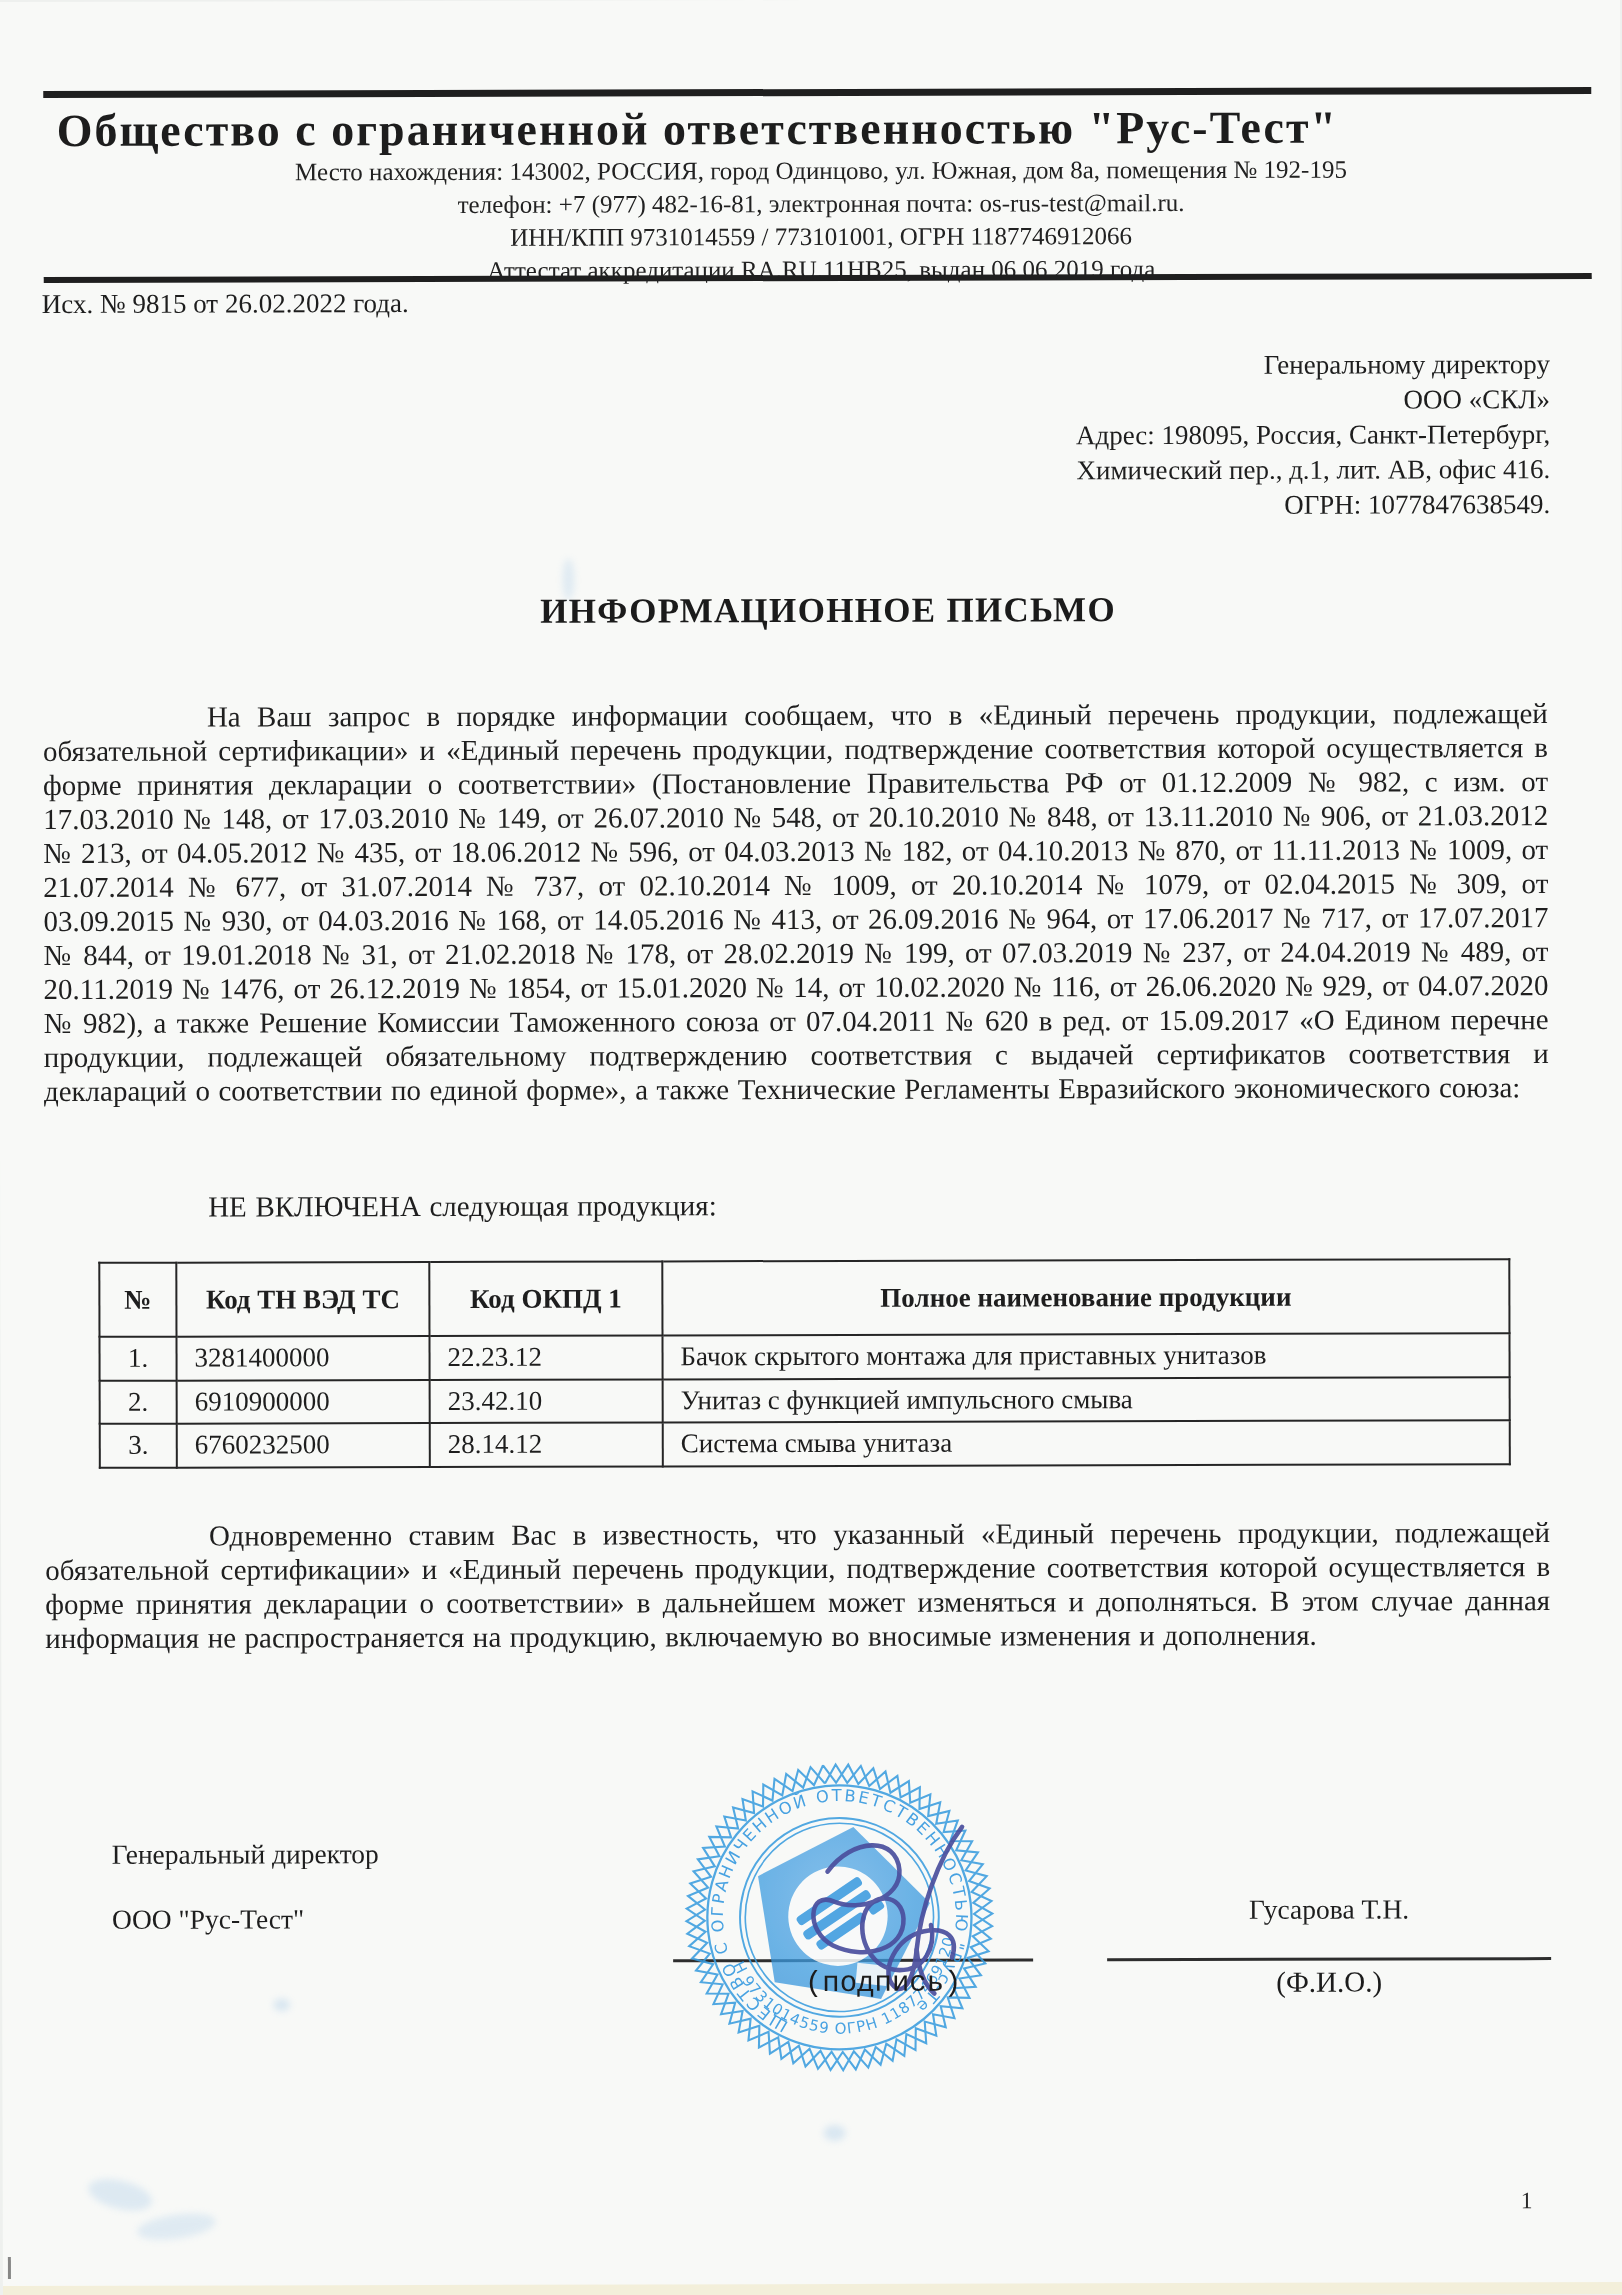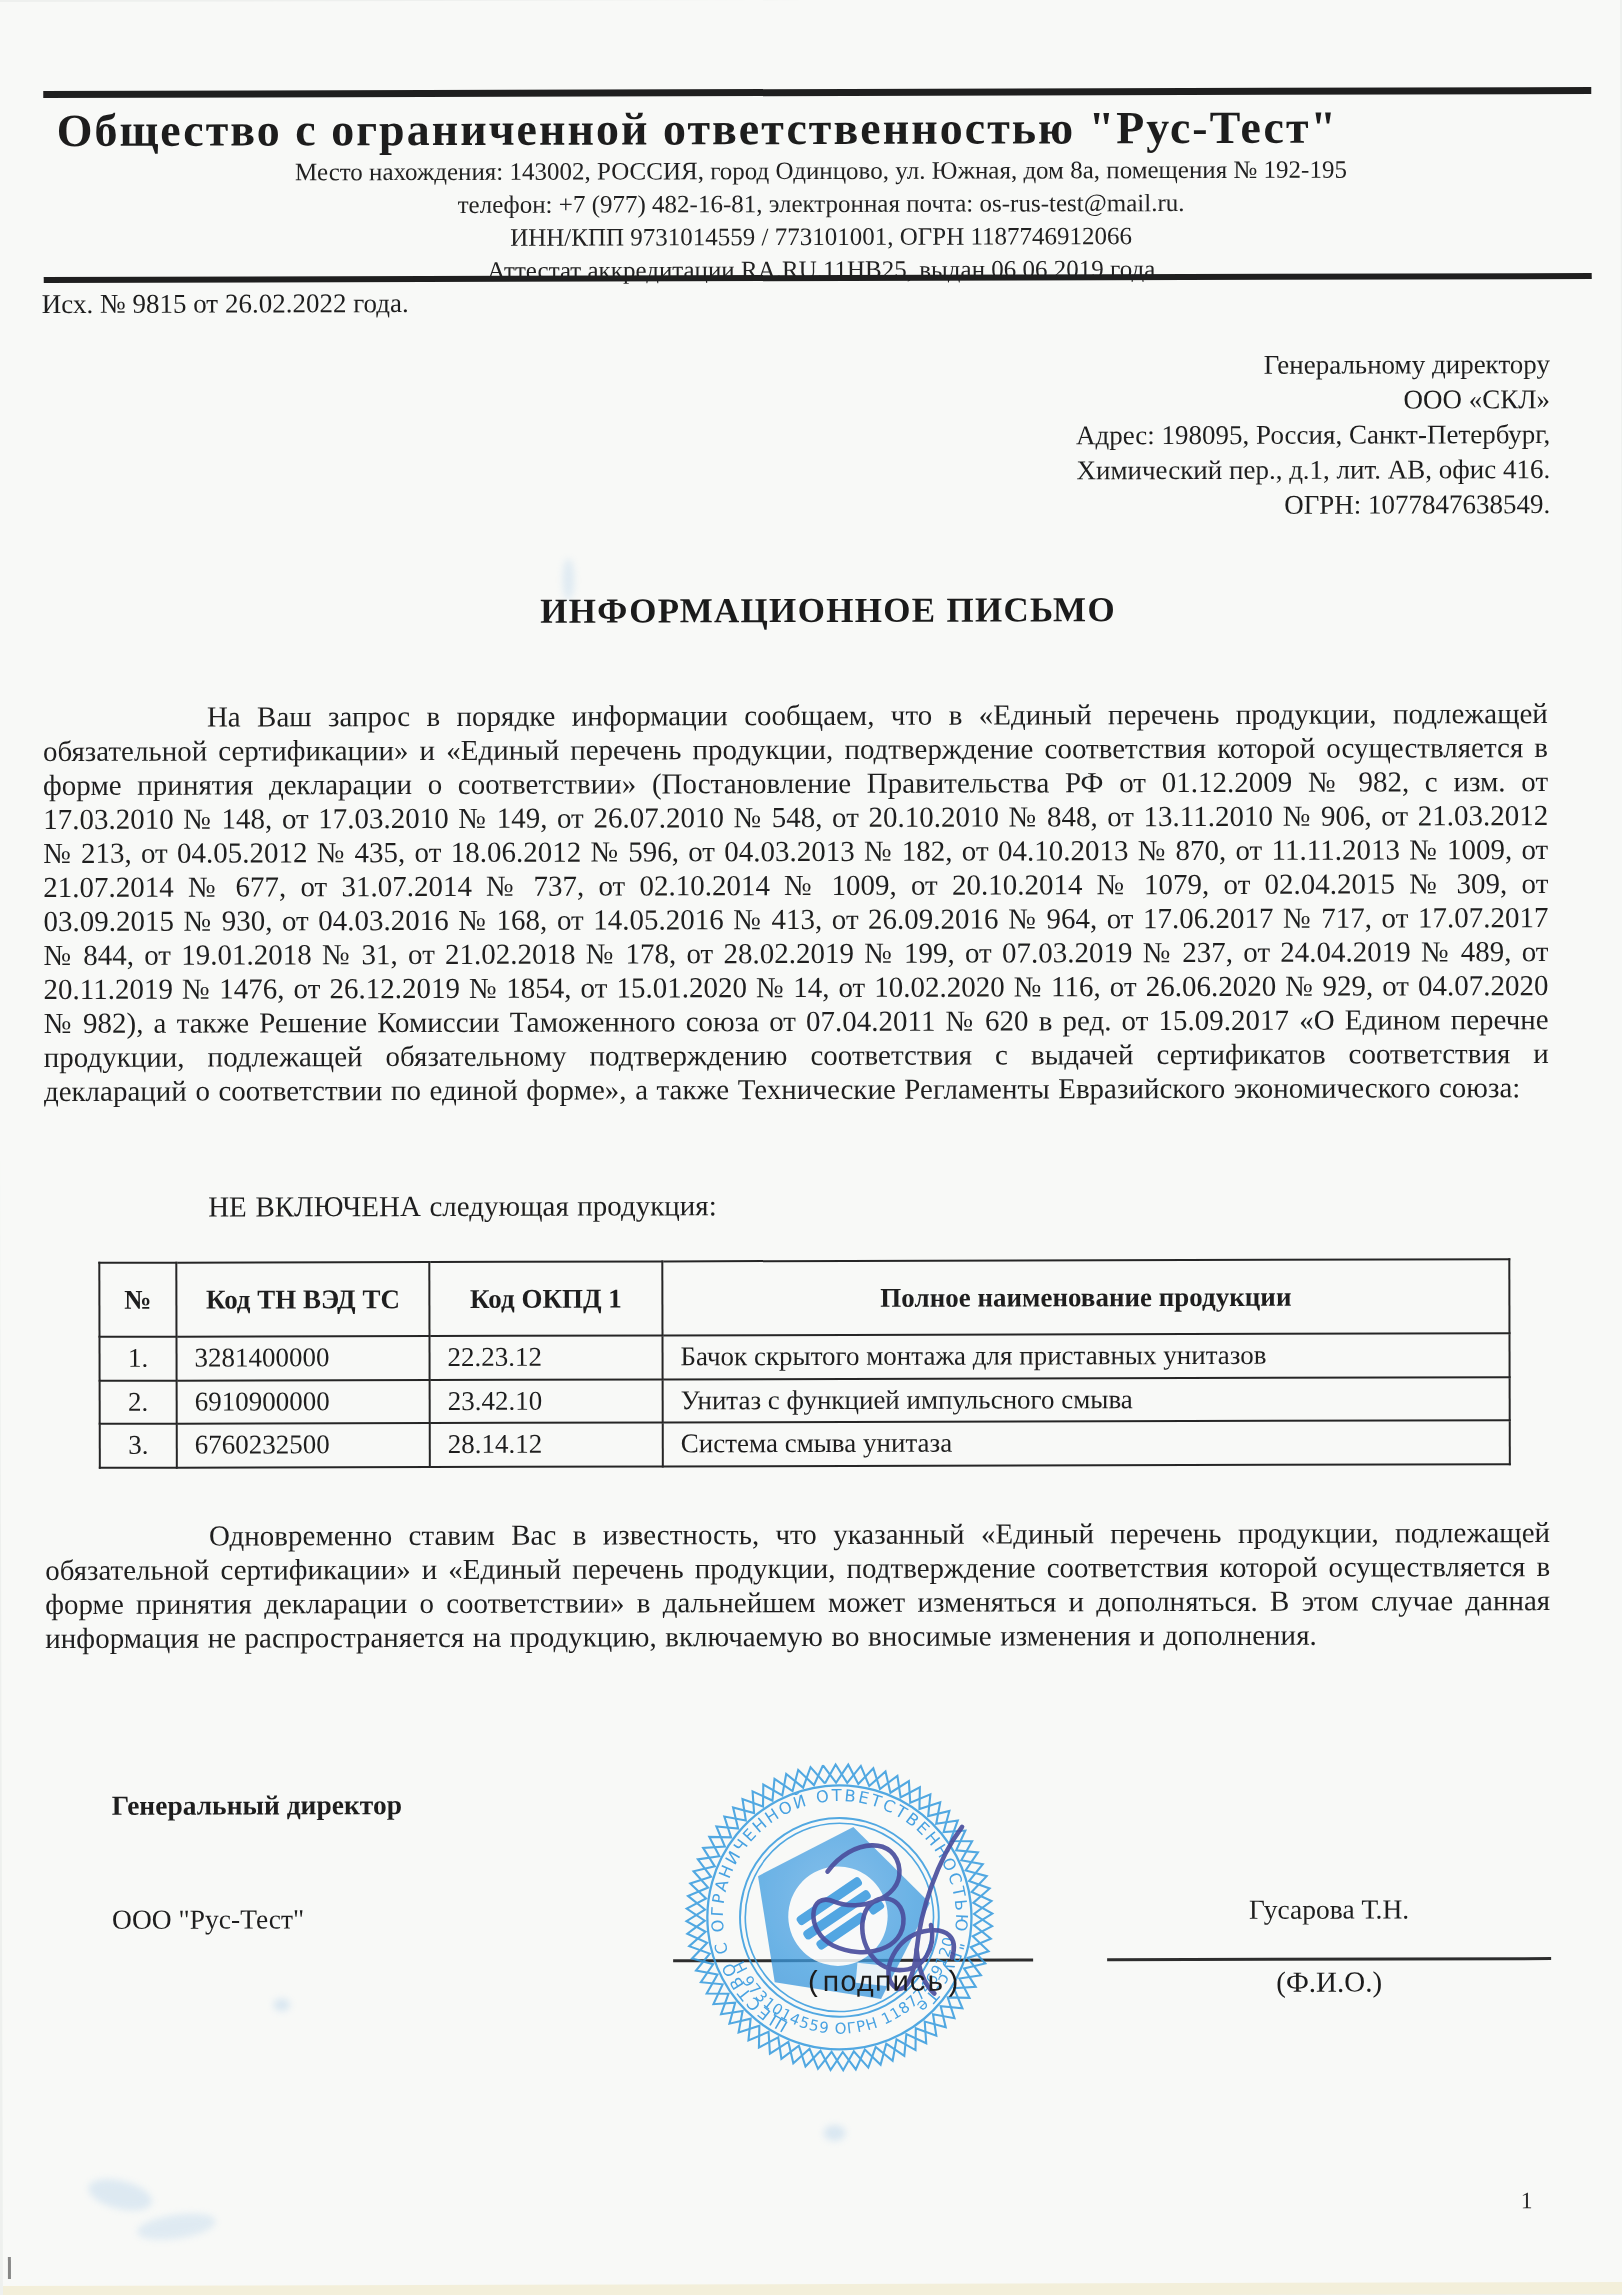--- a/index.html
+++ b/index.html
@@ -177,21 +177,21 @@
       <path d="M 262 180 C 300 128, 368 126, 372 178 C 375 222, 310 242, 272 226
                C 232 208, 228 272, 270 293 C 318 316, 380 300, 378 252
                C 376 214, 330 210, 318 246 C 306 282, 330 331, 372 331
                C 410 331, 428 296, 420 262"></path>
       <path d="M 468 112 C 430 162, 404 240, 398 300 C 393 350, 376 373, 360 352
                C 344 330, 366 282, 408 272 C 446 264, 462 283, 452 312"></path>
       <path d="M 398 300 C 401 331, 409 353, 425 367"></path>
     </g>
   </svg>
 
-  <div class="abs sig-label" style="left:110px;top:1788px;font-weight:bold;">Генеральный директор</div>
+  <div class="abs sig-label" style="left:110px;top:1837px;">Генеральный директор</div>
   <div class="abs sig-label" style="left:110px;top:1902px;">ООО "Рус-Тест"</div>
 
   <div class="abs sig-line" style="left:671px;top:1959px;width:360px;"></div>
   <div class="abs sig-caption" style="left:701px;top:1967px;width:360px;font-family:Liberation Mono, monospace;">(подпись)</div>
 
   <div class="abs sig-name" style="left:1105px;top:1895px;width:444px;">Гусарова Т.Н.</div>
   <div class="abs sig-line" style="left:1105px;top:1959px;width:444px;"></div>
   <div class="abs sig-caption" style="left:1105px;top:1967px;width:444px;">(Ф.И.О.)</div>
 
   <div class="abs page-num">1</div>

